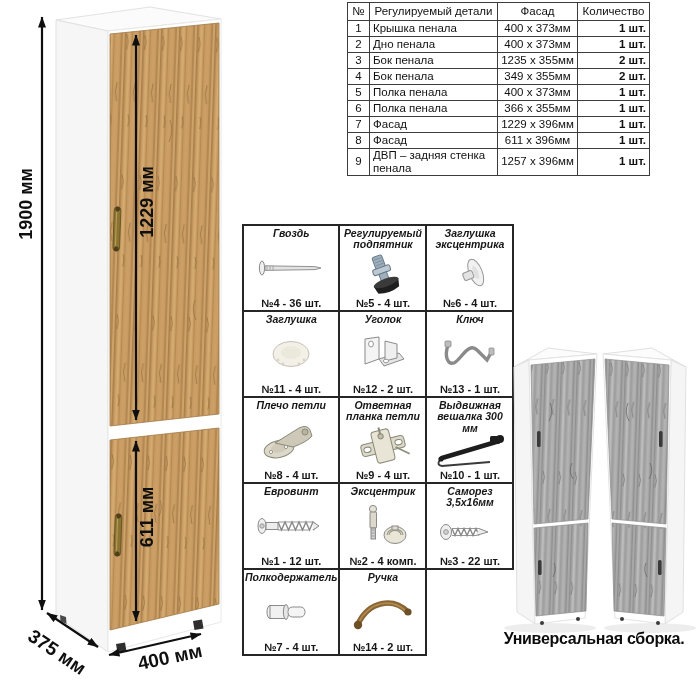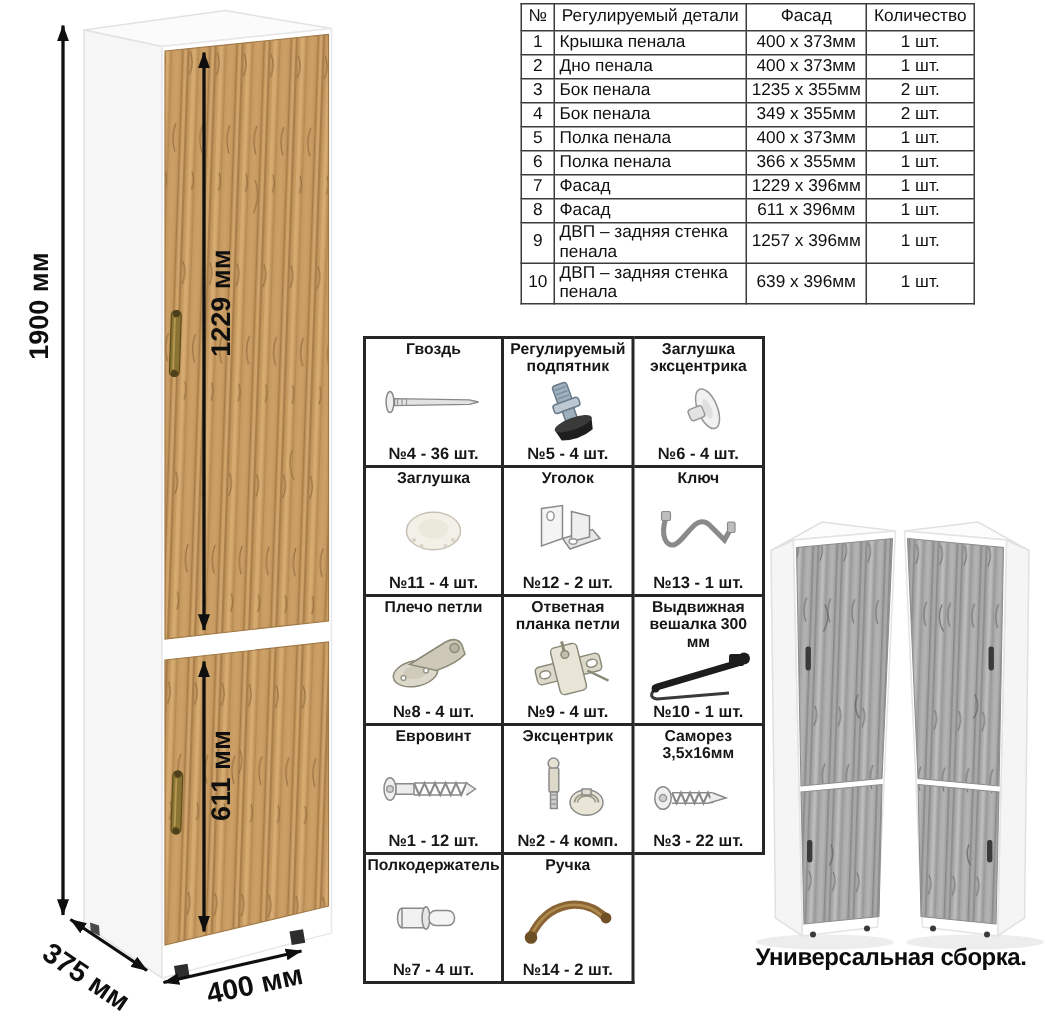--- a/index.html
+++ b/index.html
@@ -9,29 +9,29 @@
   
   .parts-table{position:absolute;left:347px;top:2px;border-collapse:collapse;
     table-layout:fixed;font-size:11.5px;color:#101010;}
   .parts-table th,.parts-table td{border:1px solid #3c3c3c;padding:0 3px;line-height:1.12;
     overflow:hidden;}
   .parts-table th{font-weight:normal;text-align:center;height:17px;}
   .parts-table tr{height:16px;}
   .c-num{text-align:center;}
   .c-name{text-align:left;}
   .c-size{text-align:center;}
-  .c-qty{text-align:center;}
+  .c-qty{text-align:right;font-weight:bold;}
 
   
   .hw-table{position:absolute;left:242px;top:224px;border-collapse:collapse;table-layout:fixed;}
   .hw-table td{border:2px solid #262626;width:85px;height:84px;padding:0;vertical-align:top;background:#fff;}
   .hw-table td.hw-empty{border:none;}
   .hw-cell{display:flex;flex-direction:column;align-items:center;justify-content:space-between;
     height:100%;box-sizing:border-box;padding:2px 1px 1px 1px;}
-  .hw-title{font-weight:bold;font-size:10.5px;line-height:1.08;text-align:center;color:#161616;}
+  .hw-title{font-weight:bold;font-size:10.5px;line-height:1.08;text-align:center;color:#161616;font-style:italic;}
   .hw-icon{flex:1;display:flex;align-items:center;justify-content:center;width:100%;}
   .hw-count{font-weight:bold;font-size:11px;color:#161616;white-space:nowrap;}
 
   
   .cabinet-svg{position:absolute;left:0;top:0;}
   .gray-svg{position:absolute;left:498px;top:333px;}
   .dim{font-family:"Liberation Sans",sans-serif;font-weight:bold;fill:#0f0f0f;
     text-anchor:middle;dominant-baseline:central;}
   .dim-lg{font-size:18px;}
   .dim-xl{font-size:19px;}
@@ -163,26 +163,20 @@
       <td class="c-name">Фасад</td>
       <td class="c-size">611 x 396мм</td>
       <td class="c-qty">1 шт.</td>
     </tr>
     <tr>
       <td class="c-num">9</td>
       <td class="c-name">ДВП – задняя стенка пенала</td>
       <td class="c-size">1257 x 396мм</td>
       <td class="c-qty">1 шт.</td>
     </tr>
-    <tr>
-      <td class="c-num">10</td>
-      <td class="c-name">ДВП – задняя стенка пенала</td>
-      <td class="c-size">639 x 396мм</td>
-      <td class="c-qty">1 шт.</td>
-    </tr>
   </tbody>
     </table>
 
   <table class="hw-table">
     <tbody>
         <tr>
       <td>
             <div class="hw-cell">
         <div class="hw-title">Гвоздь</div>
         <div class="hw-icon">

